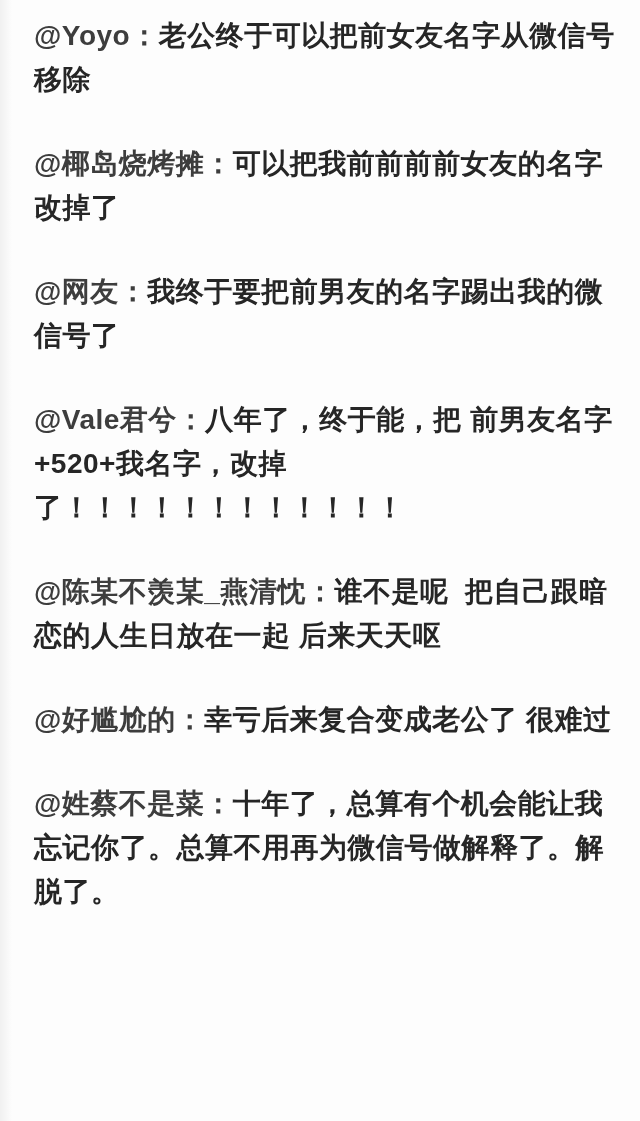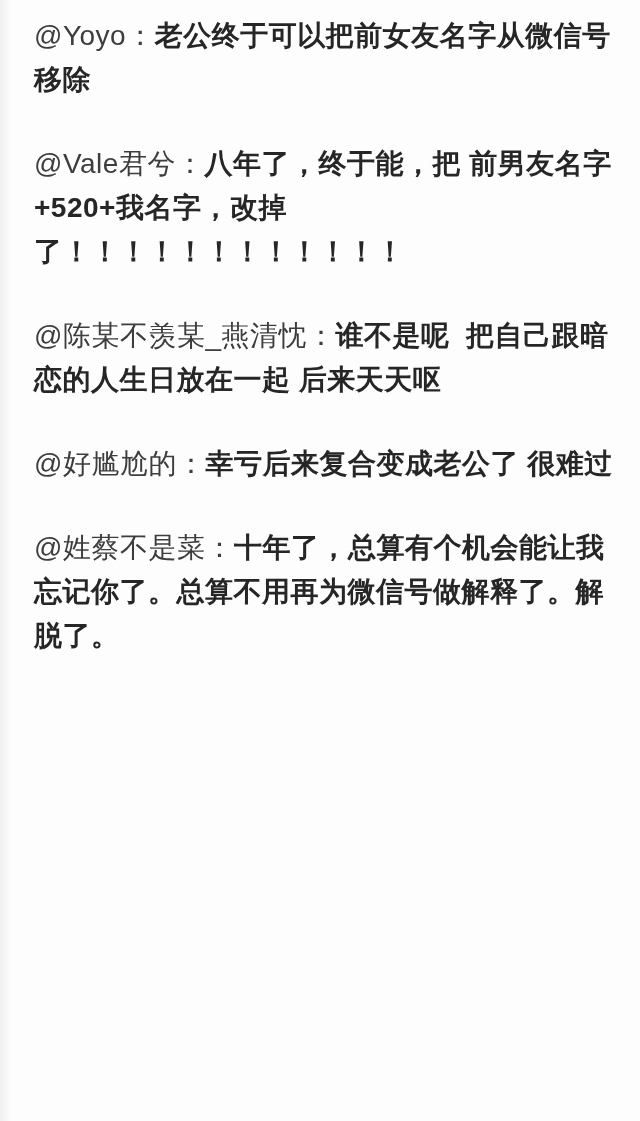--- a/index.html
+++ b/index.html
@@ -30,37 +30,39 @@
     letter-spacing: 0.5px;
     margin: 0 0 40px 0;
     color: #2c2c2c;
     white-space: pre-wrap;
     word-break: break-all;
   }
   .comment:last-child {
     margin-bottom: 0;
   }
   .handle {
-    font-weight: 400;
+    font-weight: 700;
     color: #3d3d3d;
   }
   .comment-text {
     font-weight: 700;
     color: #262626;
   }
 </style>
 </head>
 <body>
 
 <div class="edge-shade"></div>
 
 <main class="comments-list">
   <p class="comment"><span class="handle">@Yoyo：</span><span class="comment-text">老公终于可以把前女友名字从微信号移除</span></p>
 
+  <p class="comment"><span class="handle">@椰岛烧烤摊：</span><span class="comment-text">可以把我前前前前女友的名字改掉了</span></p>
 
+  <p class="comment"><span class="handle">@网友：</span><span class="comment-text">我终于要把前男友的名字踢出我的微信号了</span></p>
 
 
   <p class="comment"><span class="handle">@Vale君兮：</span><span class="comment-text">八年了，终于能，把 前男友名字+520+我名字，改掉了！！！！！！！！！！！！</span></p>
 
   <p class="comment"><span class="handle">@陈某不羡某_燕清忱：</span><span class="comment-text">谁不是呢  把自己跟暗恋的人生日放在一起 后来天天呕</span></p>
 
 
   <p class="comment"><span class="handle">@好尴尬的：</span><span class="comment-text">幸亏后来复合变成老公了 很难过</span></p>
 
   <p class="comment"><span class="handle">@姓蔡不是菜：</span><span class="comment-text">十年了，总算有个机会能让我忘记你了。总算不用再为微信号做解释了。解脱了。</span></p>

